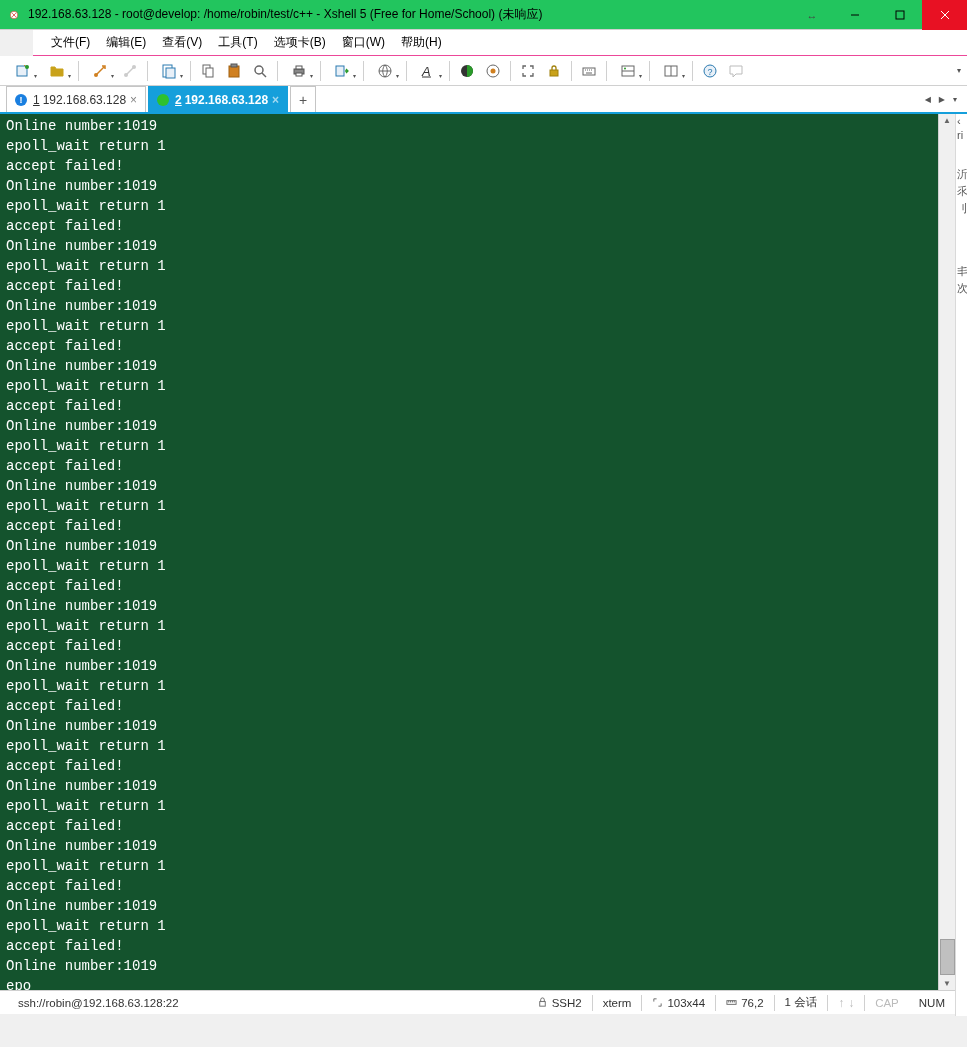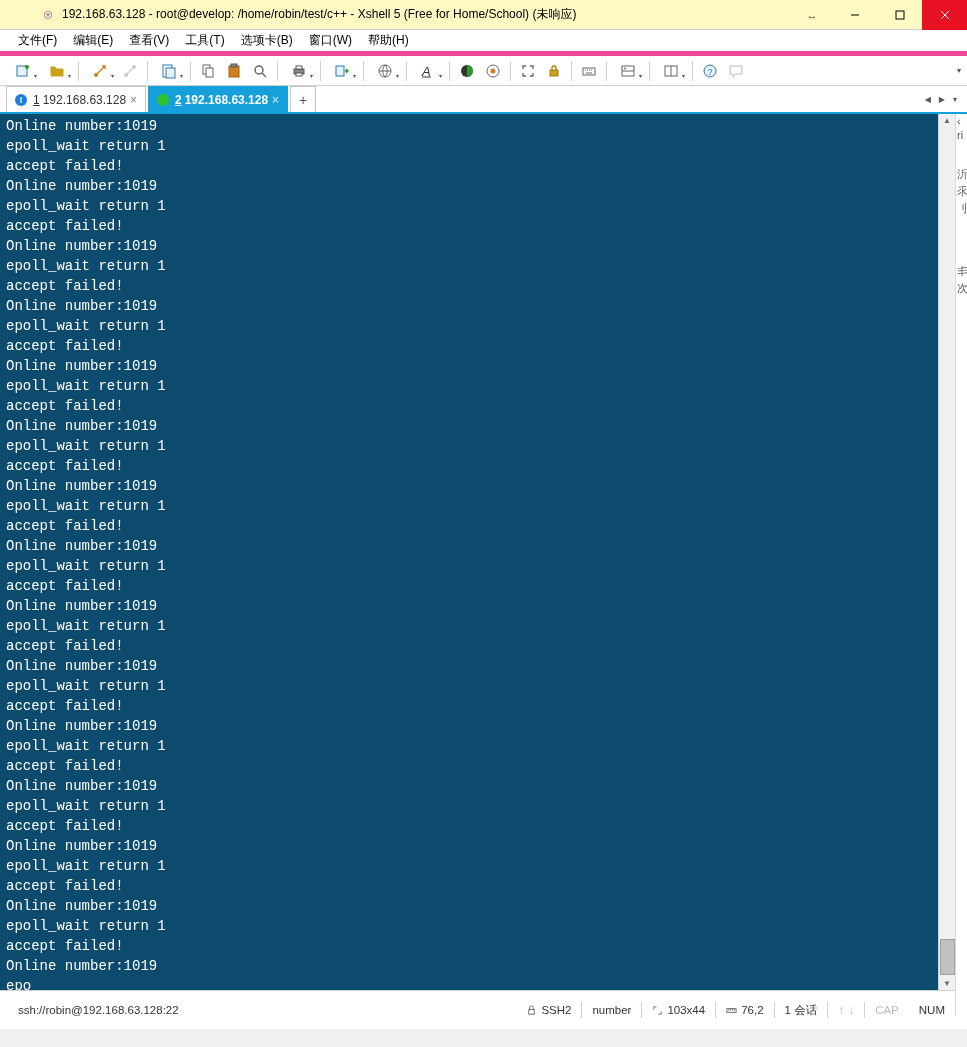--- a/index.html
+++ b/index.html
@@ -1,26 +1,26 @@
 <!DOCTYPE html>
 <html><head>
 <meta charset="utf-8">
 <style>
   * { margin: 0; padding: 0; box-sizing: border-box; font-family: "Segoe UI", Tahoma, sans-serif; }
   body { width: 967px; height: 1047px; background: #f0f0f0; overflow: hidden; position: relative; }
 
-  .titlebar { height: 30px; background: #fef9c3; display: flex; align-items: center; border-bottom: 1px solid #d0d0d0; font-size: 12px; padding-left: 34px; }
+  .titlebar { height: 30px; background: #22c55e; display: flex; align-items: center; border-bottom: 1px solid #d0d0d0; font-size: 12px; }
   .titlebar .app-icon { width: 16px; height: 16px; margin: 0 6px; display: inline-flex; align-items: center; justify-content: center; }
   .titlebar .title-text { flex: 1; color: #000; white-space: nowrap; overflow: hidden; }
   .titlebar .resize-handle { width: 40px; text-align: center; color: #444; font-size: 11px; }
   .titlebar .win-btn { width: 45px; height: 30px; display: inline-flex; align-items: center; justify-content: center; color: #000; }
   .titlebar .win-close { background: #e81123; color: #fff; }
   .titlebar svg { width: 10px; height: 10px; stroke: currentColor; fill: none; stroke-width: 1; }
 
-  .menubar { height: 26px; background: #fff; display: flex; align-items: center; padding: 0 10px; font-size: 12px; border-bottom: 5px solid #ec4899; }
+  .menubar { height: 26px; background: #fff; display: flex; align-items: center; padding: 0 10px; font-size: 12px; border-bottom: 1px solid #ec4899; margin-left: 33px; }
   .menubar .menu-item { padding: 2px 8px; color: #000; }
 
   .toolbar { height: 30px; background: #fff; display: flex; align-items: center; padding: 0 6px; border-bottom: 1px solid #d0d0d0; position: relative; }
   .toolbar .tool-btn { width: 24px; height: 24px; display: inline-flex; align-items: center; justify-content: center; margin: 0 1px; position: relative; }
   .toolbar .tool-btn.with-arrow { width: 32px; }
   .toolbar .sep { width: 1px; height: 20px; background: #d0d0d0; margin: 0 4px; }
   .toolbar svg { width: 16px; height: 16px; }
   .toolbar .drop-arrow { font-size: 6px; color: #555; position: absolute; right: 2px; bottom: 4px; }
   .toolbar-end-arrow { position: absolute; right: 6px; font-size: 8px; color: #555; }
 
@@ -31,29 +31,29 @@
   .tab .tab-icon { width: 12px; height: 12px; border-radius: 50%; margin-right: 6px; }
   .tab.inactive .tab-icon { background: #1a7fe0; color:#fff; display:flex; align-items:center; justify-content:center; font-size:9px; font-weight:bold; }
   .tab.active .tab-icon { background: #2ec12e; }
   .tab .tab-close { margin-left: auto; font-size: 12px; opacity: .6; }
   .tab-add { width: 26px; display: flex; align-items: center; justify-content: center; border: 1px solid #c5c5c5; border-bottom: none; font-size: 14px; color: #555; }
   .tabbar-right { position: absolute; right: 8px; top: 0; height: 100%; display:flex; align-items:center; gap:4px; color:#888; font-size:10px;}
   .tabbar-right span { padding:0 2px; }
   .tabbar-right .t-arrow { color:#555; font-size:8px;}
 
   .terminal-wrap { position: relative; width: 955px; margin-left:0; }
-  .terminal { height: 876px; background: #0c4a6e; color: #fff; font-family: Consolas, "Courier New", monospace; font-size: 14px; line-height: 20px; padding: 2px 6px; overflow: hidden; white-space: pre; }
+  .terminal { height: 876px; background: #14532d; color: #fff; font-family: Consolas, "Courier New", monospace; font-size: 14px; line-height: 20px; padding: 2px 6px; overflow: hidden; white-space: pre; }
   .vscroll { position:absolute; top:0; right:0; bottom:0; width:17px; background:#f0f0f0; border-left:1px solid #d0d0d0; display:flex; flex-direction:column; align-items:center; justify-content:flex-end; }
   .vscroll .v-arrow { font-size:8px; color:#666; padding:2px 0; }
   .vscroll .v-thumb { width:15px; height:36px; background:#c0c0c0; margin-bottom:2px; border:1px solid #a0a0a0; }
 
   .right-sliver { width:12px; position:absolute; right:0; top:114px; bottom:31px; background:#fff; border-left:1px solid #d9d9d9; overflow:hidden; }
   .right-sliver div { font-size:11px; color:#555; padding:1px 1px; }
 
-  .statusbar { height: 39px; background: #fff; border-top: 1px solid #d0d0d0; display: flex; align-items: center; padding: 0 8px; font-size: 11.5px; color: #333; }
+  .statusbar { height: 24px; background: #fff; border-top: 1px solid #d0d0d0; display: flex; align-items: center; padding: 0 8px; font-size: 11.5px; color: #333; }
   .statusbar .flex { flex: 1; }
   .statusbar .cell { padding: 0 10px; display:flex; align-items:center; gap:4px; }
   .statusbar .sep2 { width:1px; height:16px; background:#d0d0d0; }
   .statusbar svg { width:11px; height:11px; stroke:#666; fill:none; }
   .statusbar .arrow-up { color:#bbb; font-size:12px; }
   .ic-yellow { fill:#c9a21a; stroke:#c9a21a; }
 </style>
 </head>
 <body>
 
@@ -369,21 +369,21 @@
   <span class="cell">ssh://robin@192.168.63.128:22</span>
   <span class="flex"></span>
   <span class="cell">
     <svg viewBox="0 0 12 12">
         <rect x="3" y="5" width="6" height="5" stroke="#666" fill="none"></rect>
         <path d="M4 5V3a2 2 0 014 0v2" stroke="#666" fill="none"></path>
       </svg>
     <span>SSH2</span>
   </span>
   <span class="sep2"></span>
-  <span class="cell">number</span>
+  <span class="cell">xterm</span>
   <span class="sep2"></span>
   <span class="cell">
     <svg viewBox="0 0 12 12">
         <path d="M2 2h3M2 2v3M10 10h-3M10 10v-3" stroke="#666"></path>
       </svg>
     <span>103x44</span>
   </span>
   <span class="sep2"></span>
   <span class="cell">
     <svg viewBox="0 0 12 12">

